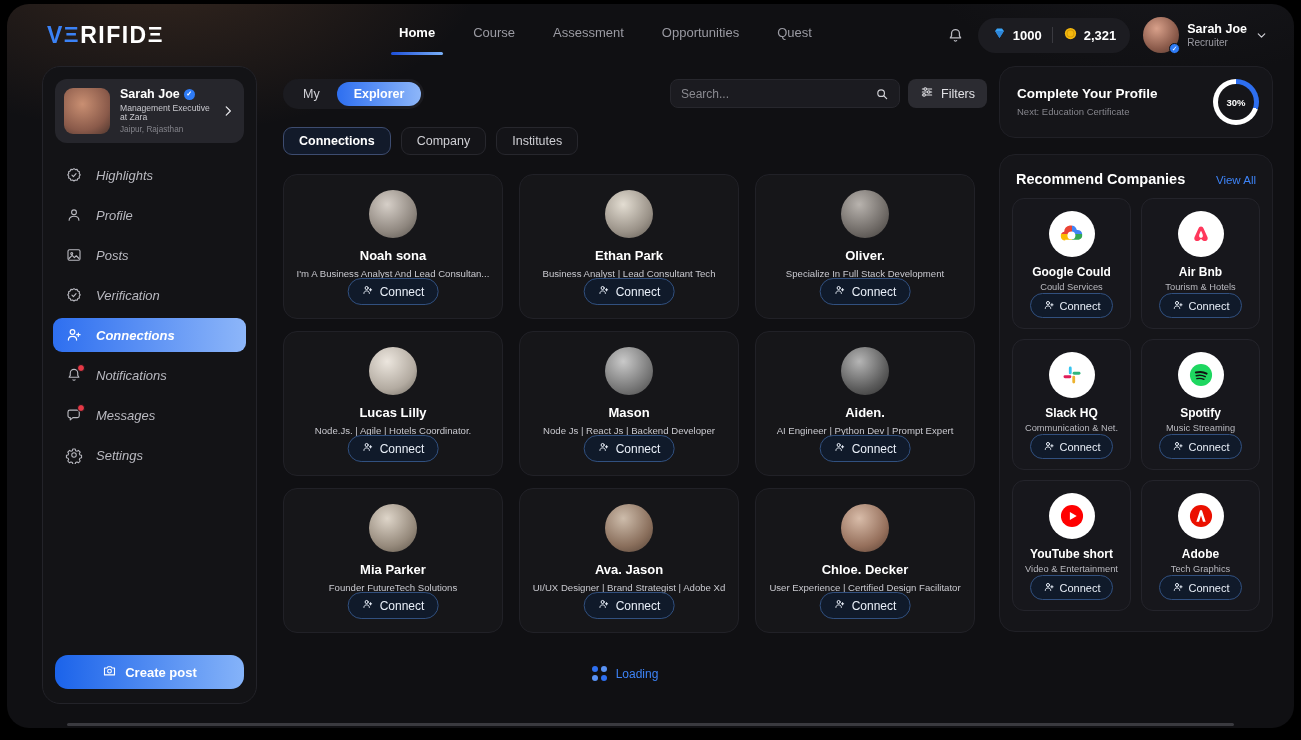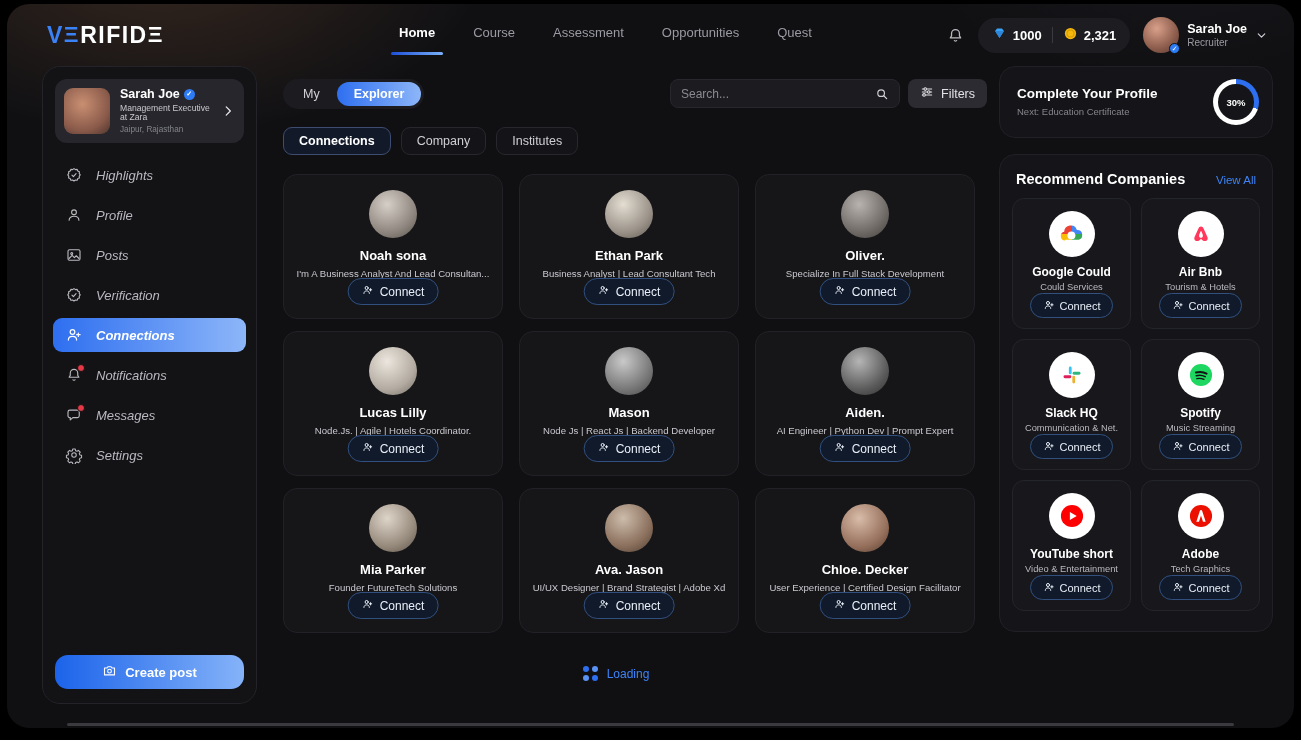--- a/index.html
+++ b/index.html
@@ -102,21 +102,21 @@
   .t5{background:radial-gradient(circle at 38% 30%,#b5b5b5,#5c5c5c 62%,#2e2e2e);}
   .t6{background:radial-gradient(circle at 38% 30%,#ded5c9,#968a7c 62%,#595045);}
   .t7{background:radial-gradient(circle at 38% 30%,#cdbcab,#8a6f5c 62%,#4e3d32);}
   .t8{background:radial-gradient(circle at 38% 30%,#d8bca9,#96705c 62%,#553d30);}
   .pname { margin-top:10px; font-size:13px; font-weight:600; color:#fff; }
   .ptag { margin-top:5px; font-size:9.6px; color:#c9c9cf; padding:0 7px; white-space:nowrap; overflow:hidden; }
   .connect { position:absolute; bottom:13px; left:50%; transform:translateX(-50%); height:27px; padding:0 13px;
              border-radius:17px; background:#101a2a; border:1px solid #31507f; color:#e9eff8; font-size:12px;
              display:flex; align-items:center; gap:6px; cursor:pointer; font-family:inherit; white-space:nowrap; }
 
-  .loading { position:absolute; left:263px; width:692px; top:662px; display:flex; justify-content:center;
+  .loading { position:absolute; left:272px; width:692px; top:662px; display:flex; justify-content:center;
              gap:9px; align-items:center; color:#3d83f6; font-size:12px; }
   .dots { display:grid; grid-template-columns:6px 6px; grid-gap:3px; }
   .dots i { width:6px; height:6px; border-radius:50%; }
   .dots i:nth-child(1){background:#2e6ff0;} .dots i:nth-child(2){background:#5a93f5;}
   .dots i:nth-child(3){background:#5a93f5;} .dots i:nth-child(4){background:#2e6ff0;}
 
   
   .completion { position:absolute; left:992px; top:62px; width:274px; height:72px; background:#151519;
                 border-radius:16px; border:1px solid #202026;padding-left:40px; }
   .comp-title { position:absolute; left:17px; top:19px; font-size:13.5px; font-weight:700; color:#fff; }

